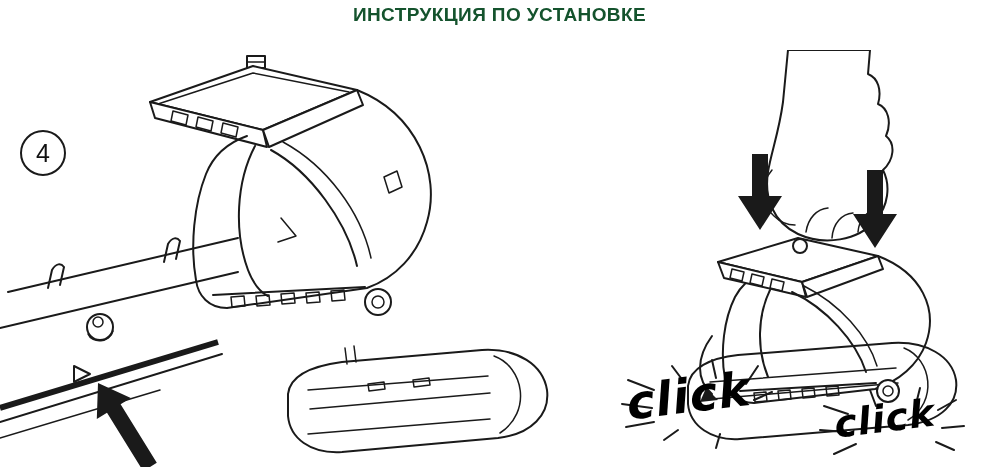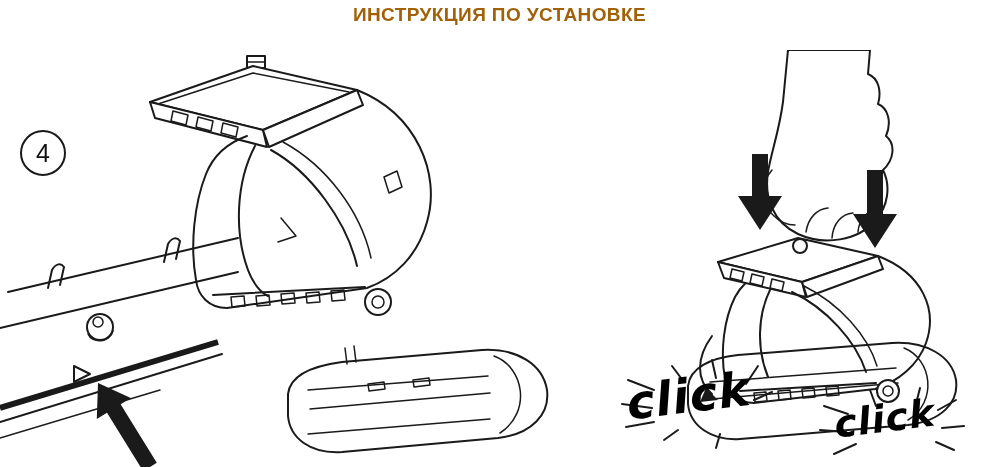--- a/index.html
+++ b/index.html
@@ -8,21 +8,21 @@
     width:999px;height:467px;
     background:#ffffff;
     font-family:"Liberation Sans", sans-serif;
     overflow:hidden;
     color:#111;
   }
   #title{
     position:absolute;top:4px;left:0;width:100%;
     text-align:center;
     font-size:19px;font-weight:bold;letter-spacing:.4px;
-    color:#a16207;
+    color:#14532d;
   }
   #step-circle{
     position:absolute;left:20px;top:130px;
     width:42px;height:42px;border:2px solid #1a1a1a;border-radius:50%;
     display:flex;align-items:center;justify-content:center;
     font-size:25px;color:#111;background:#fff;
   }
   .abs{position:absolute;}
   .ln{fill:none;stroke:#1a1a1a;stroke-width:2;stroke-linecap:round;stroke-linejoin:round;}
   .ln15{fill:none;stroke:#1a1a1a;stroke-width:1.5;stroke-linecap:round;stroke-linejoin:round;}

